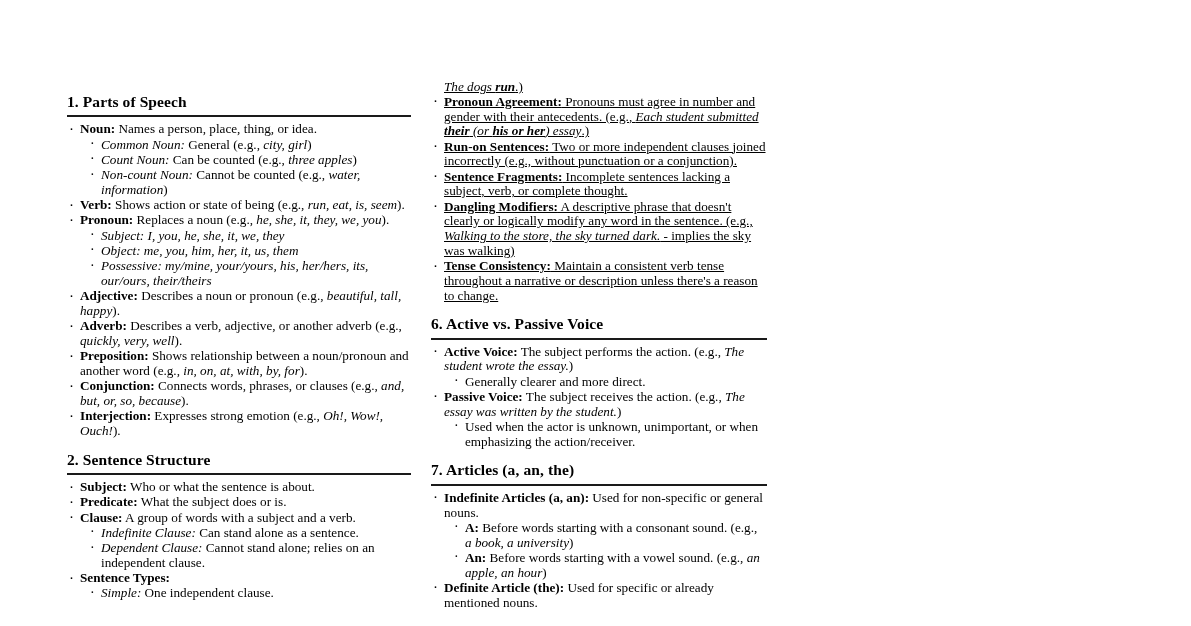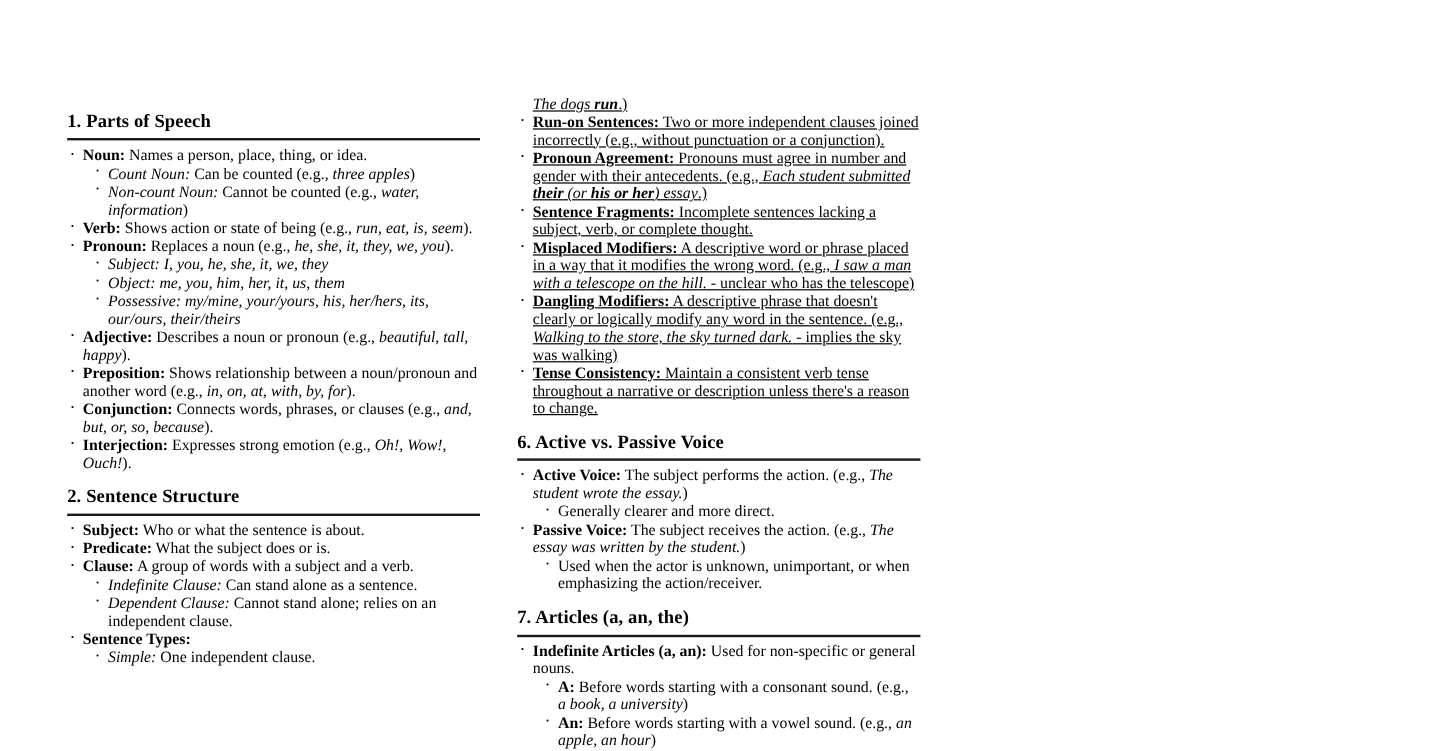--- a/index.html
+++ b/index.html
@@ -19,21 +19,21 @@
   .page {
     position: relative;
     width: 1191px;
     height: 626px;
   }
 
   .column {
     position: absolute;
     top: 0;
   }
-  .column-left  { left: 56px;  width: 344px; }
+  .column-left  { left: 67px;  width: 344px; }
   .column-right { left: 431px; width: 336px; }
 
   
   .section { margin: 0; }
 
   .section-title {
     font-size: 15.5px;
     font-weight: bold;
     line-height: 1.25;
     letter-spacing: 0.1px;
@@ -116,36 +116,38 @@
 
     <div class="section" style="padding-top:92px;">
       <div class="section-title">1. Parts of Speech</div>
       <hr class="rule">
 
       <ul class="lvl1">
 
         <li>
           <b>Noun:</b><span> Names a person, place, thing, or idea.</span>
           <ul class="lvl2">
+            <li><i>Common Noun:</i><span> General (e.g., </span><i>city, girl</i><span>)</span></li>
             <li><i>Count Noun:</i><span> Can be counted (e.g., </span><i>three apples</i><span>)</span></li>
             <li><i>Non-count Noun:</i><span> Cannot be counted (e.g., </span><i>water, information</i><span>)</span></li>
           </ul>
         </li>
 
         <li><b>Verb:</b><span> Shows action or state of being (e.g., </span><i>run, eat, is, seem</i><span>).</span></li>
 
         <li>
           <b>Pronoun:</b><span> Replaces a noun (e.g., </span><i>he, she, it, they, we, you</i><span>).</span>
           <ul class="lvl2">
             <li><i>Subject:</i><i> I, you, he, she, it, we, they</i></li>
             <li><i>Object:</i><i> me, you, him, her, it, us, them</i></li>
             <li><i>Possessive:</i><i> my/mine, your/yours, his, her/hers, its, our/ours, their/theirs</i></li>
           </ul>
         </li>
         <li><b>Adjective:</b><span> Describes a noun or pronoun (e.g., </span><i>beautiful, tall, happy</i><span>).</span></li>
+        <li><b>Adverb:</b><span> Describes a verb, adjective, or another adverb (e.g., </span><i>quickly, very, well</i><span>).</span></li>
         <li><b>Preposition:</b><span> Shows relationship between a noun/pronoun and another word (e.g., </span><i>in, on, at, with, by, for</i><span>).</span></li>
         <li><b>Conjunction:</b><span> Connects words, phrases, or clauses (e.g., </span><i>and, but, or, so, because</i><span>).</span></li>
         <li><b>Interjection:</b><span> Expresses strong emotion (e.g., </span><i>Oh!, Wow!, Ouch!</i><span>).</span></li>
       </ul>
     </div>
 
     <div class="section">
       <div class="section-title">2. Sentence Structure</div>
       <hr class="rule">
 
@@ -169,24 +171,23 @@
     </div>
 
   </div>
 
   <div class="column column-right">
 
     <div class="section" style="padding-top:80px;text-decoration:underline;">
       <div class="contline"><i>The dogs </i><span class="bi">run</span><span>.)</span></div>
 
       <ul class="lvl1">
+        <li><b>Pronoun Agreement:</b><span> Pronouns must agree in number and gender with their antecedents. (e.g., </span><i>Each student submitted </i><span class="bi">their</span><i> (or </i><span class="bi">his or her</span><i>) essay</i><span>.)</span></li>
         <li><b>Run-on Sentences:</b><span> Two or more independent clauses joined incorrectly (e.g., without punctuation or a conjunction).</span></li>
-        <li><b>Pronoun Agreement:</b><span> Pronouns must agree in number and gender with their antecedents. (e.g., </span><i>Each student submitted </i><span class="bi">their</span><i> (or </i><span class="bi">his or her</span><i>) essay</i><span>.)</span></li>
         <li><b>Sentence Fragments:</b><span> Incomplete sentences lacking a subject, verb, or complete thought.</span></li>
-        <li><b>Misplaced Modifiers:</b><span> A descriptive word or phrase placed in a way that it modifies the wrong word. (e.g., </span><i>I saw a man with a telescope on the hill.</i><span> - unclear who has the telescope)</span></li>
         <li><b>Dangling Modifiers:</b><span> A descriptive phrase that doesn't clearly or logically modify any word in the sentence. (e.g., </span><i>Walking to the store, the sky turned dark.</i><span> - implies the sky was walking)</span></li>
         <li><b>Tense Consistency:</b><span> Maintain a consistent verb tense throughout a narrative or description unless there's a reason to change.</span></li>
       </ul>
     </div>
 
     <div class="section">
       <div class="section-title">6. Active vs. Passive Voice</div>
       <hr class="rule">
 
       <ul class="lvl1">

